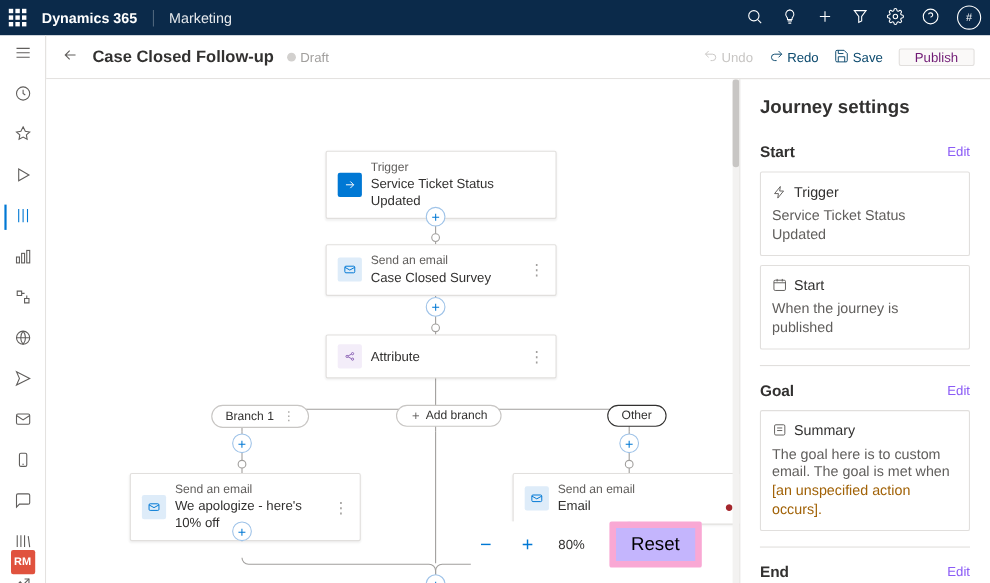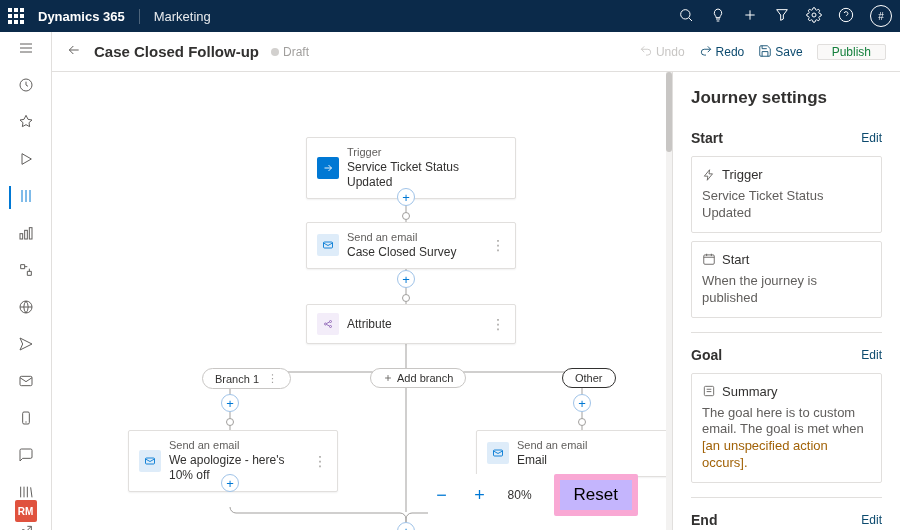--- a/index.html
+++ b/index.html
@@ -13,40 +13,40 @@
   .sub-name { opacity:.9; border-left:1px solid rgba(255,255,255,.3); padding-left:14px; }
   .topbar-spacer { flex:1; }
   .top-icons { display:flex; gap:16px; align-items:center; }
   .top-icons svg { width:16px; height:16px; fill:none; stroke:#fff; stroke-width:1.5; }
   .avatar-circle { width:22px; height:22px; border-radius:50%; border:1px solid #fff; display:flex; align-items:center; justify-content:center; font-size:10px; }
 
   
   .shell { display:flex; height: calc(530px - 32px); }
 
   
-  .rail { width:52px; border-right:1px solid #e1dfdd; display:flex; flex-direction:column; align-items:center; padding-top:8px; gap:18px; position:relative; }
+  .rail { width:42px; border-right:1px solid #e1dfdd; display:flex; flex-direction:column; align-items:center; padding-top:8px; gap:18px; position:relative; }
   .rail svg { width:16px; height:16px; stroke:#605e5c; fill:none; stroke-width:1.5; }
   .rail .active { position:relative; }
   .rail .active::before { content:""; position:absolute; left:-9px; top:-2px; bottom:-2px; width:2px; background:#0078d4; }
   .rail-bottom { position:absolute; bottom:8px; width:22px; height:22px; background:#e0523e; color:#fff; font-size:10px; font-weight:600; display:flex;align-items:center;justify-content:center; border-radius:2px;}
 
   .content { flex:1; display:flex; flex-direction:column; min-width:0;}
 
   
   .page-head { height:40px; display:flex; align-items:center; padding:0 14px; border-bottom:1px solid #e1dfdd; gap:12px; }
   .page-head .back svg { width:16px; height:16px; stroke:#605e5c; fill:none; stroke-width:1.5;}
   .page-title { font-weight:600; font-size:15px; }
   .draft-badge { color:#a19f9d; font-size:12px; display:flex; align-items:center; gap:4px;}
   .draft-dot { width:8px; height:8px; border-radius:50%; background:#d2d0ce; }
   .head-spacer { flex:1; }
   .head-actions { display:flex; align-items:center; gap:14px; font-size:12px; color:#605e5c;}
   .head-actions .blue { color:#0c4a6e; }
   .head-actions .disabled { color:#c8c6c4; }
   .head-actions svg { width:14px; height:14px; stroke:currentColor; fill:none; stroke-width:1.5; vertical-align:-2px; margin-right:3px;}
-  .publish-btn { border:1px solid #e1dfdd; background:#faf9f8; color:#15803d; padding:0 14px; border-radius:2px; }
+  .publish-btn { border:1px solid #e1dfdd; background:#faf9f8; color:#701a75; padding:0 14px; border-radius:2px; }
 
   .workspace { flex:1; display:flex; min-height:0;}
 
   
   .canvas-wrap { flex:1; position:relative; background:#fff; overflow:hidden;}
   .scrollbar { position:absolute; right:0; top:0; bottom:0; width:6px; background:#f3f2f1; }
   .scrollbar-thumb { position:absolute; top:0; height:80px; width:100%; background:#c8c6c4; border-radius:3px;}
 
   svg.canvas { position:absolute; inset:0; }
 
@@ -75,21 +75,21 @@
   .zoom-ctrl { position:absolute; right:34px; bottom:14px; display:flex; align-items:center; gap:10px; background:#fff; }
   .zoom-ctrl .btn { width:28px; height:28px; display:flex; align-items:center; justify-content:center; color:#0078d4; font-size:18px;}
   .zoom-pct { font-size:12px; color:#323130; padding:0 4px;}
   .reset-btn { border:6px solid #f9a8d4; border-radius:2px; background:#c4b5fd; padding:5px 14px; font-size:17px; margin-left:8px;}
 
   
   .side { width:228px; border-left:1px solid #e1dfdd; padding:16px 18px 10px; overflow-y:auto; font-size:13px;}
   .side h2 { font-size:17px; font-weight:600; margin-bottom:22px;}
   .sec-head { display:flex; align-items:center; justify-content:space-between; margin:10px 0 10px; }
   .sec-head .ttl { font-weight:600; font-size:14px; }
-  .sec-head .edit { color:#0c4a6e; font-size:12px;text-align:right; }
+  .sec-head .edit { color:#8b5cf6; font-size:12px;text-align:right; }
   .card { border:1px solid #e1dfdd; border-radius:2px; padding:10px 10px; margin-bottom:8px; }
   .card .crow { display:flex; align-items:center; gap:6px; font-weight:400; color:#323130; margin-bottom:6px; }
   .card .crow svg { width:14px; height:14px; stroke:#605e5c; fill:none; stroke-width:1.5;}
   .card .cdesc { color:#605e5c; line-height:1.3; }
   .card .cdesc .lk { color:#a16207; }
   .divider { border:none; border-top:1px solid #e1dfdd; margin:14px 0;}
 </style>
 </head>
 <body>
 

